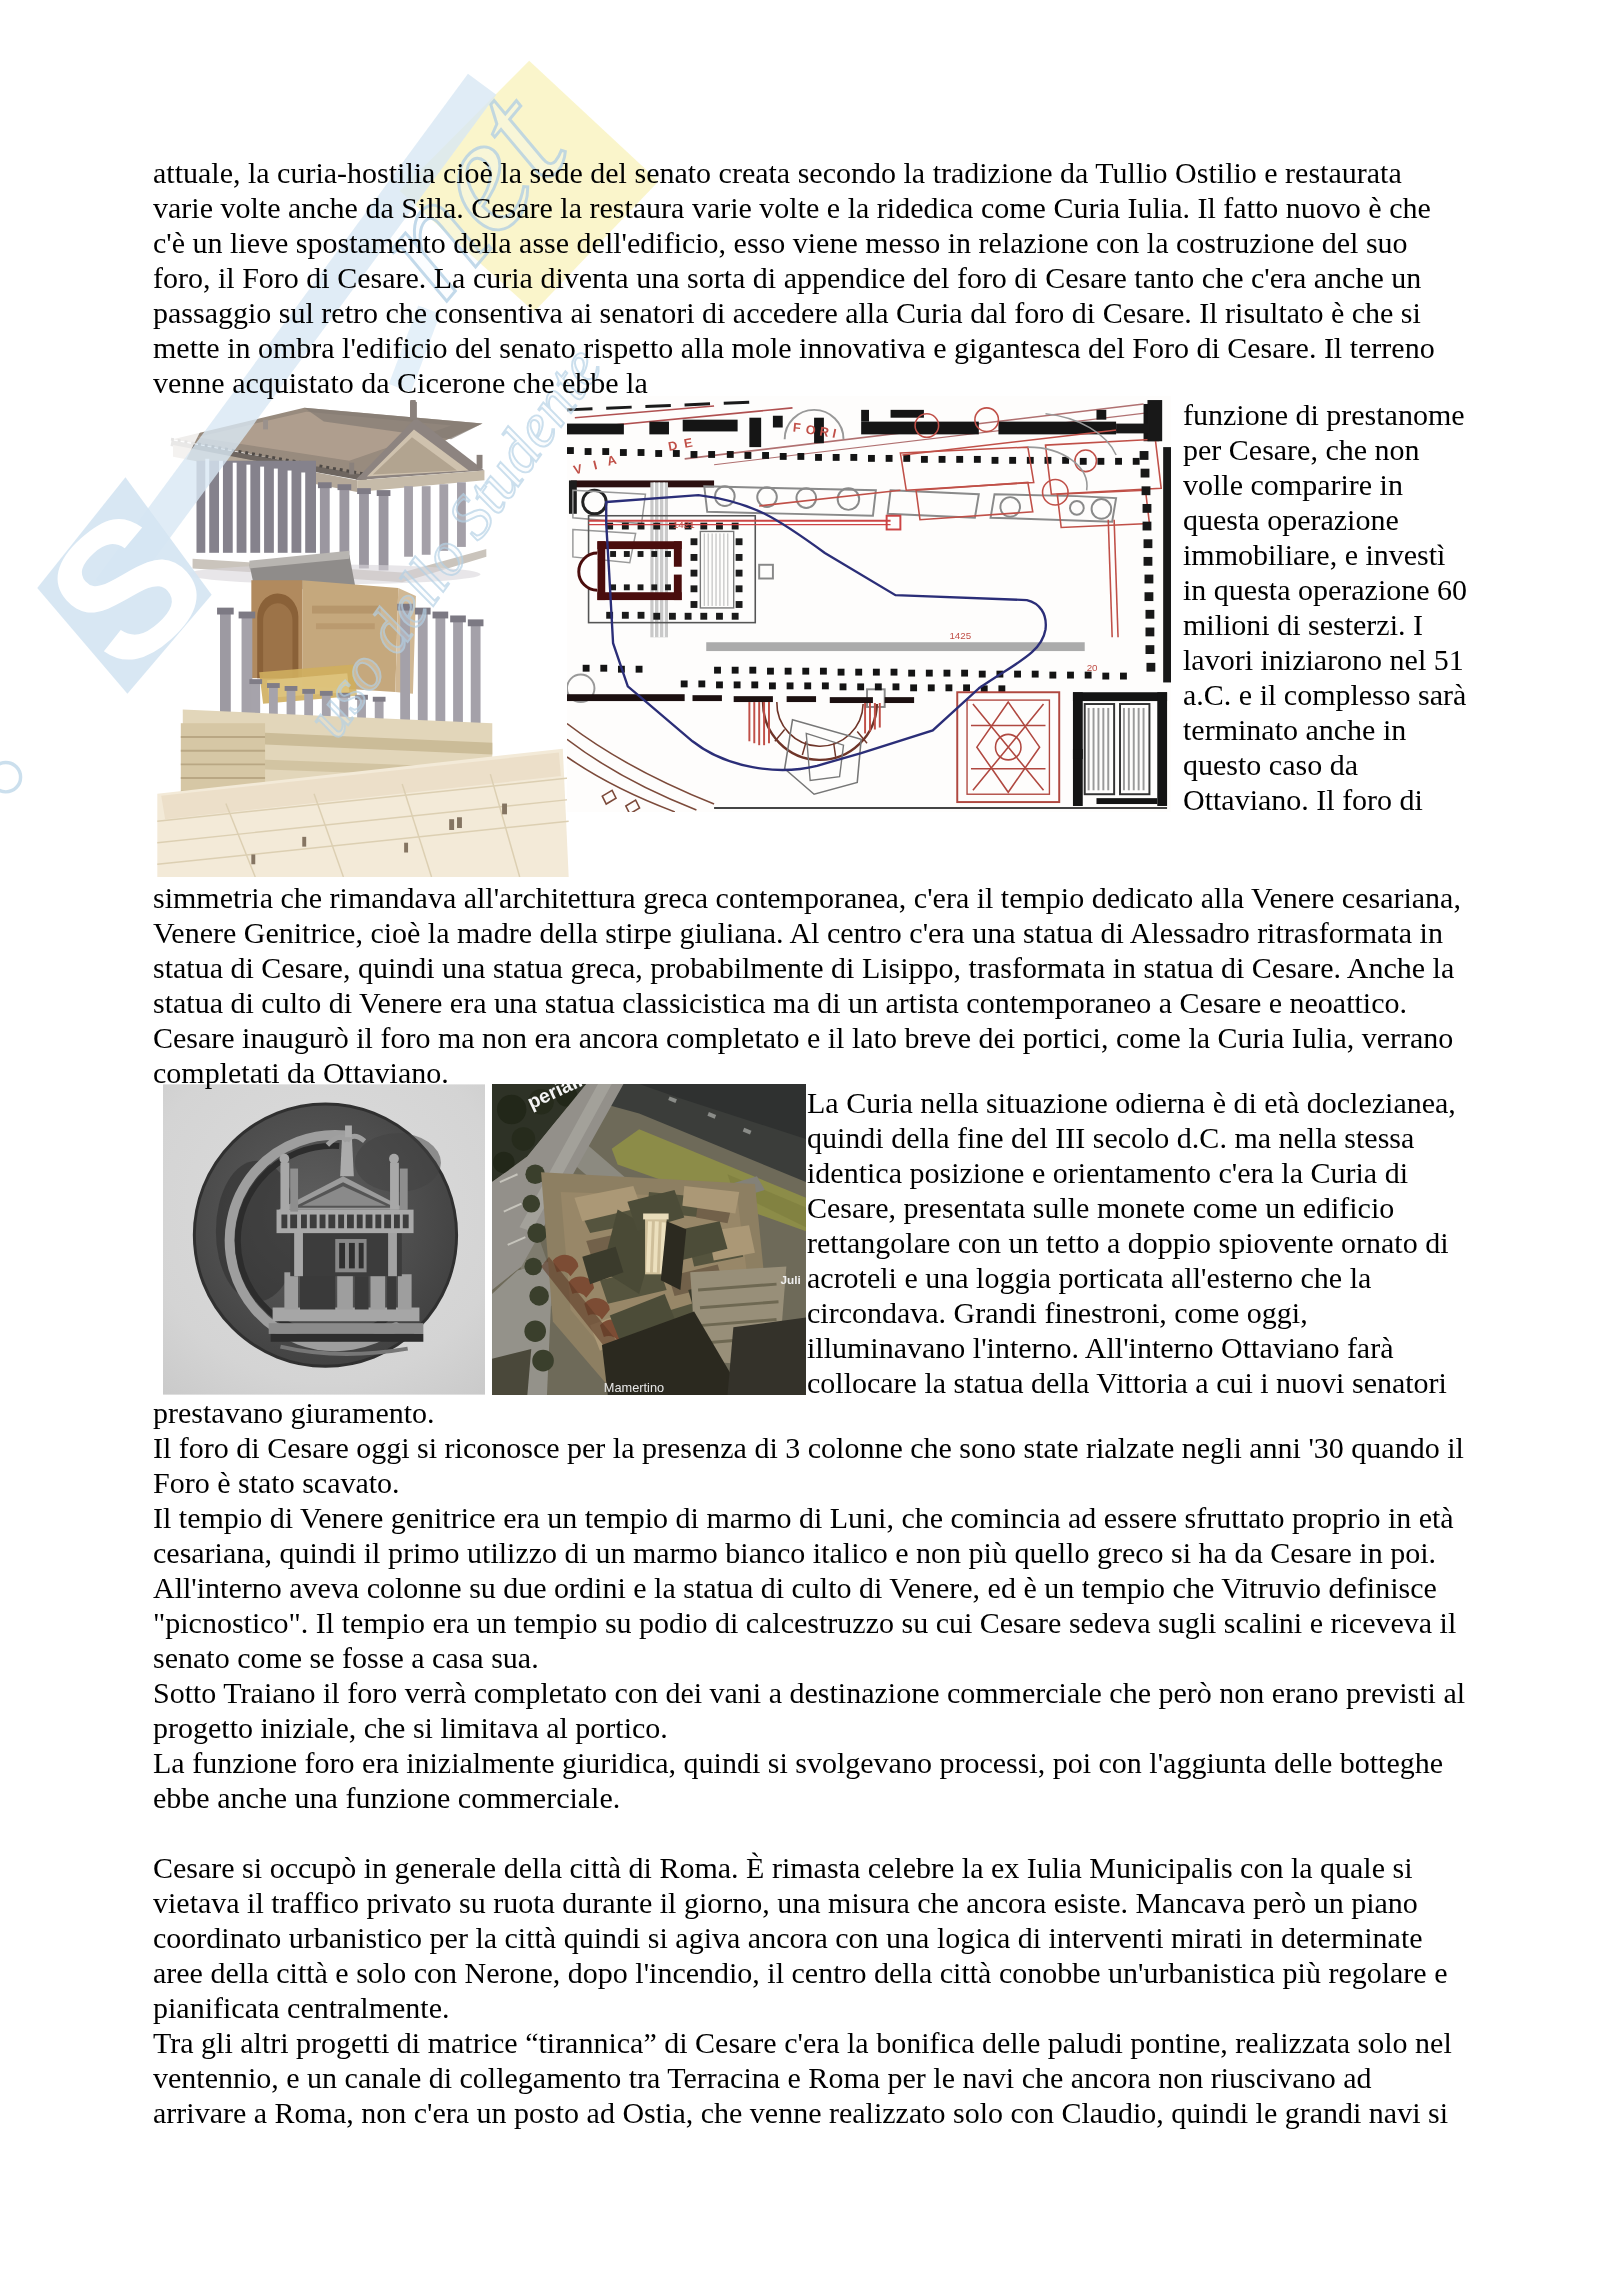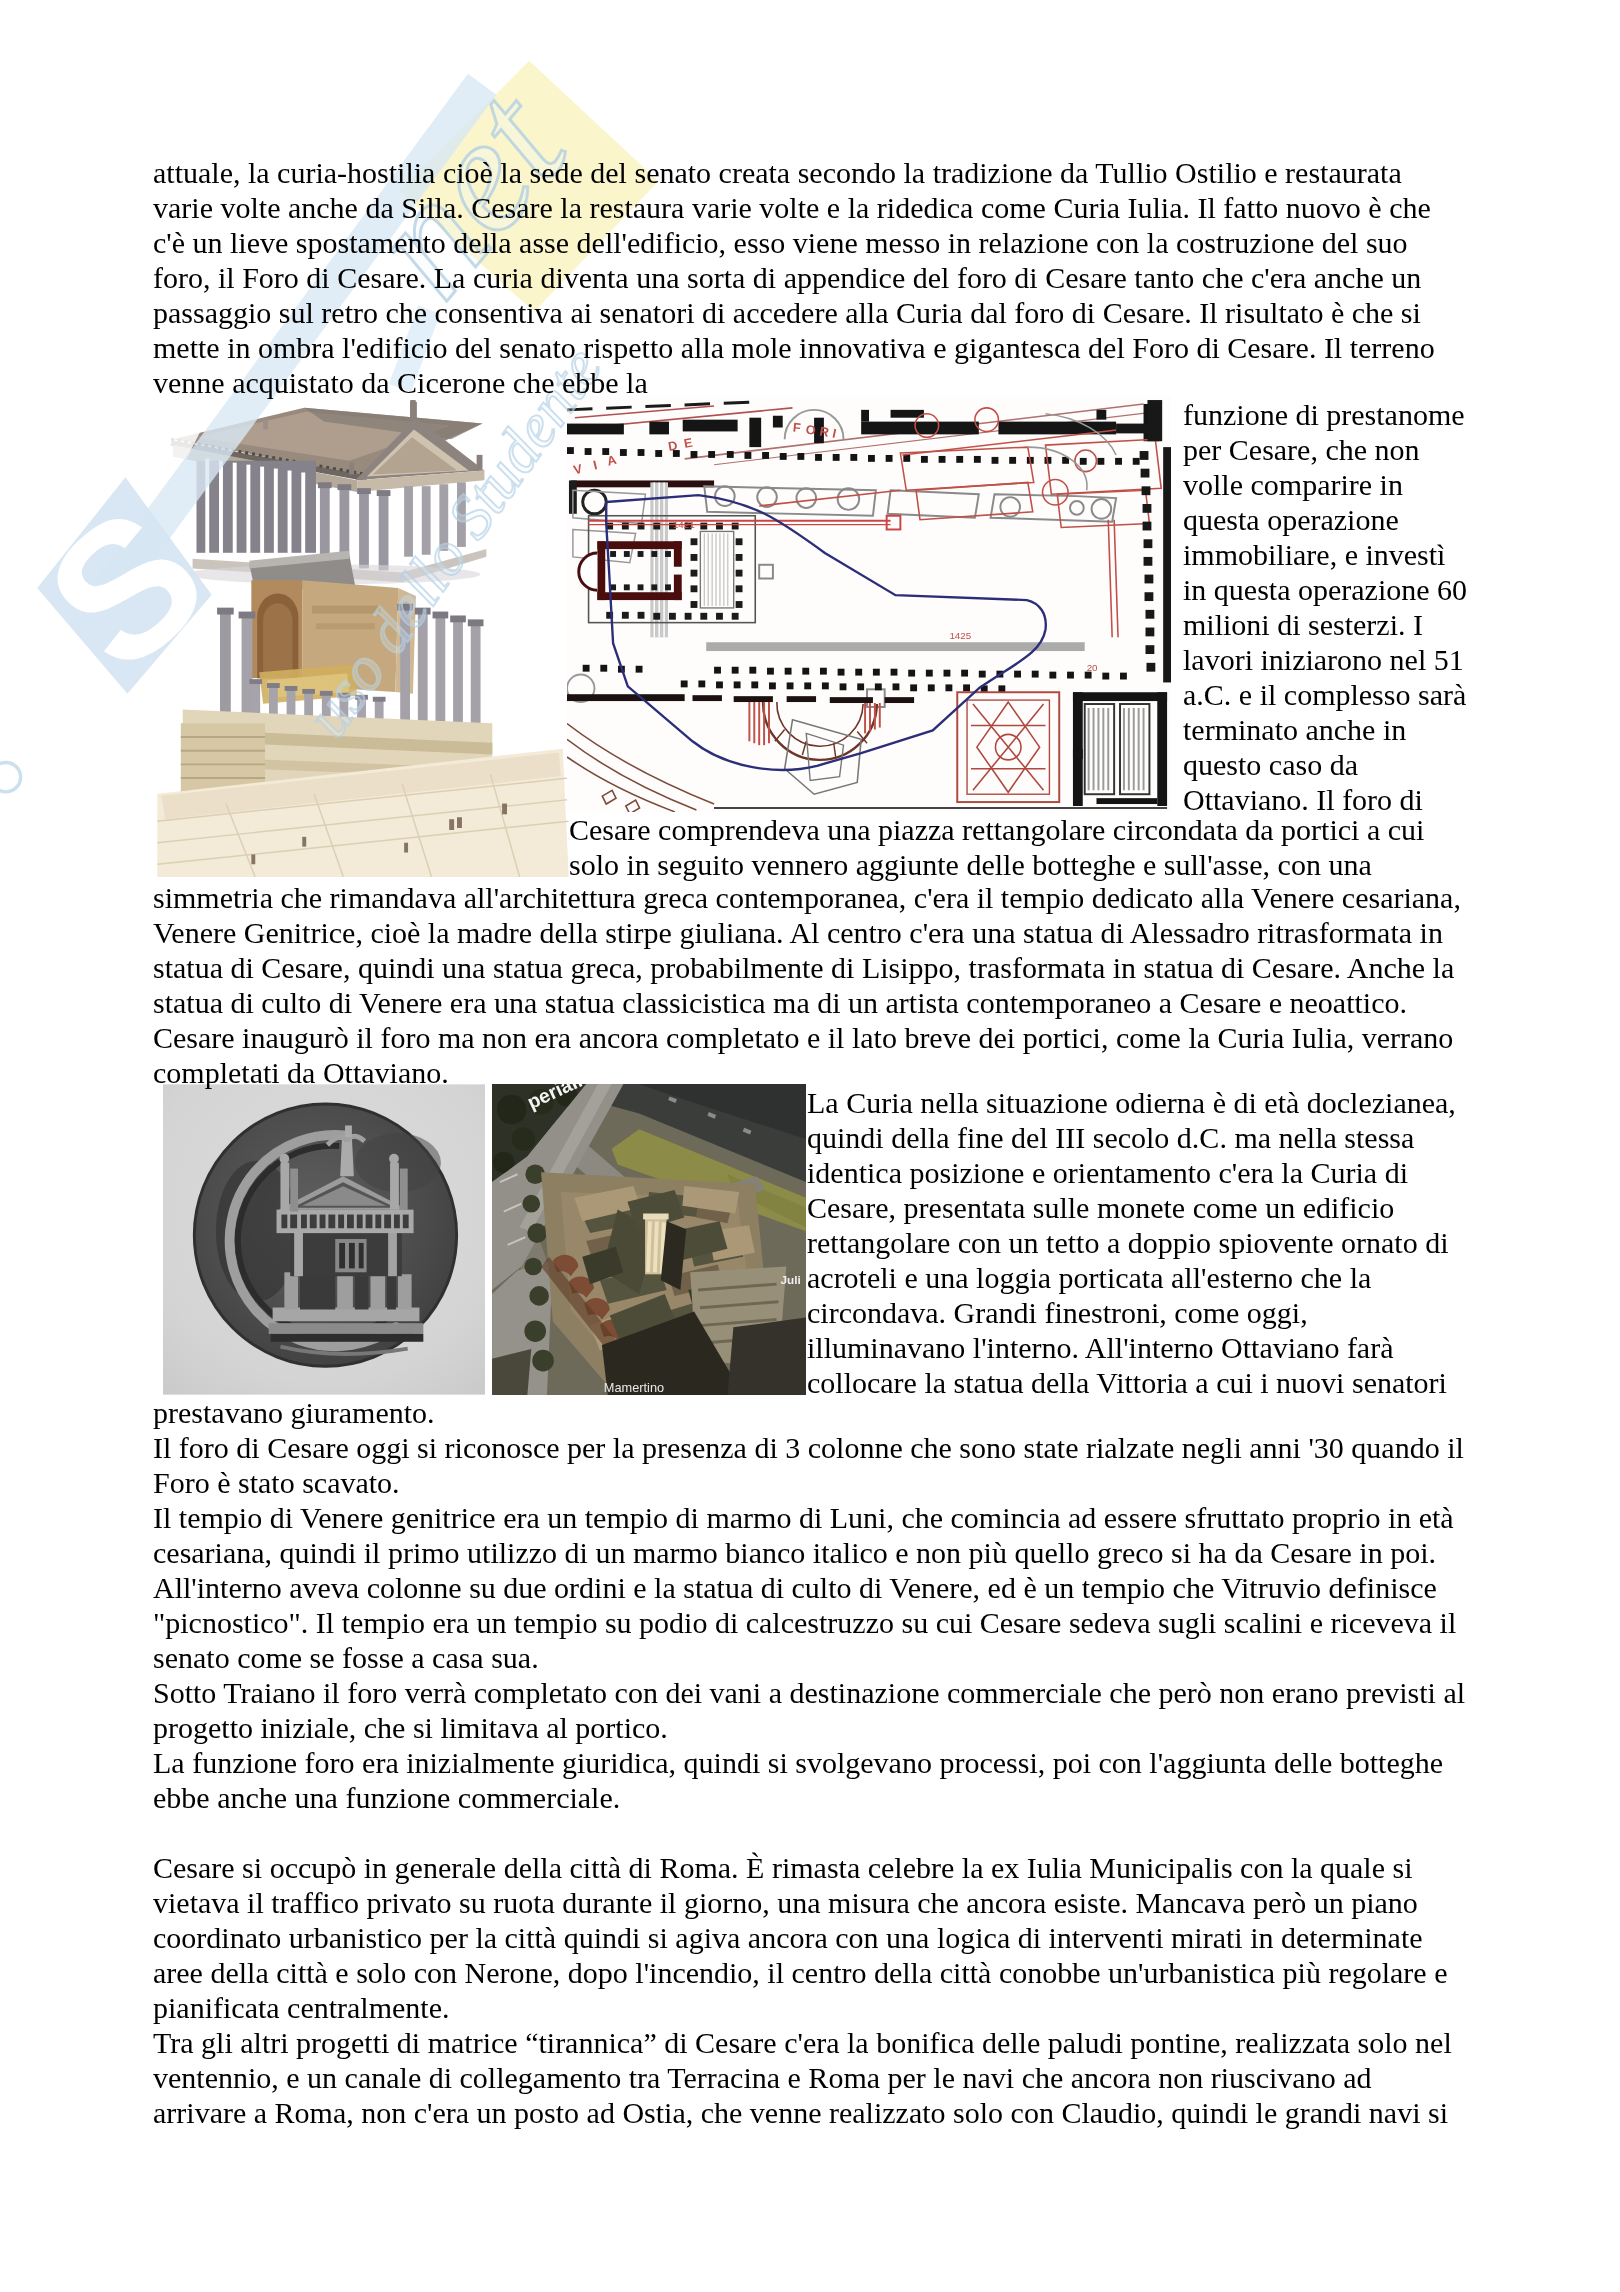--- a/index.html
+++ b/index.html
@@ -713,21 +713,20 @@
     <text x="0" y="0" transform="translate(344,756) rotate(-54.5)" font-family="Liberation Serif,serif" font-style="italic" font-size="64" fill="#f2f7fb" fill-opacity="0.30" stroke="#b6d2e6" stroke-width="2" opacity="0.7">uso dello Studente</text>
 
     <circle cx="6" cy="793" r="15" fill="none" stroke="#a9c9e1" stroke-width="3.5" opacity="0.6"></circle>
   </svg>
   </div>
 
   <div class="tb" style="left:153px;top:155px;">attuale, la curia-hostilia cioè la sede del senato creata secondo la tradizione da Tullio Ostilio e restaurata<br>varie volte anche da Silla. Cesare la restaura varie volte e la ridedica come Curia Iulia. Il fatto nuovo è che<br>c'è un lieve spostamento della asse dell'edificio, esso viene messo in relazione con la costruzione del suo<br>foro, il Foro di Cesare. La curia diventa una sorta di appendice del foro di Cesare tanto che c'era anche un<br>passaggio sul retro che consentiva ai senatori di accedere alla Curia dal foro di Cesare. Il risultato è che si<br>mette in ombra l'edificio del senato rispetto alla mole innovativa e gigantesca del Foro di Cesare. Il terreno<br>venne acquistato da Cicerone che ebbe la</div>
 
   <div class="tb" style="left:1183px;top:397px;">funzione di prestanome<br>per Cesare, che non<br>volle comparire in<br>questa operazione<br>immobiliare, e investì<br>in questa operazione 60<br>milioni di sesterzi. I<br>lavori iniziarono nel 51<br>a.C. e il complesso sarà<br>terminato anche in<br>questo caso da<br>Ottaviano. Il foro di</div>
 
-  <div class="tb" style="left:569px;top:812px;">Cesare comprendeva una piazza rettangolare circondata da portici a cui<br>solo in seguito vennero aggiunte delle botteghe e sull'asse, con una</div>
 
   <div class="tb" style="left:153px;top:880px;">simmetria che rimandava all'architettura greca contemporanea, c'era il tempio dedicato alla Venere cesariana,<br>Venere Genitrice, cioè la madre della stirpe giuliana. Al centro c'era una statua di Alessadro ritrasformata in<br>statua di Cesare, quindi una statua greca, probabilmente di Lisippo, trasformata in statua di Cesare. Anche la<br>statua di culto di Venere era una statua classicistica ma di un artista contemporaneo a Cesare e neoattico.<br>Cesare inaugurò il foro ma non era ancora completato e il lato breve dei portici, come la Curia Iulia, verrano<br>completati da Ottaviano.</div>
 
   <div class="tb" style="left:807px;top:1085px;">La Curia nella situazione odierna è di età doclezianea,<br>quindi della fine del III secolo d.C. ma nella stessa<br>identica posizione e orientamento c'era la Curia di<br>Cesare, presentata sulle monete come un edificio<br>rettangolare con un tetto a doppio spiovente ornato di<br>acroteli e una loggia porticata all'esterno che la<br>circondava. Grandi finestroni, come oggi,<br>illuminavano l'interno. All'interno Ottaviano farà<br>collocare la statua della Vittoria a cui i nuovi senatori</div>
 
   <div class="tb" style="left:153px;top:1395px;">prestavano giuramento.<br>Il foro di Cesare oggi si riconosce per la presenza di 3 colonne che sono state rialzate negli anni '30 quando il<br>Foro è stato scavato.<br>Il tempio di Venere genitrice era un tempio di marmo di Luni, che comincia ad essere sfruttato proprio in età<br>cesariana, quindi il primo utilizzo di un marmo bianco italico e non più quello greco si ha da Cesare in poi.<br>All'interno aveva colonne su due ordini e la statua di culto di Venere, ed è un tempio che Vitruvio definisce<br>"picnostico". Il tempio era un tempio su podio di calcestruzzo su cui Cesare sedeva sugli scalini e riceveva il<br>senato come se fosse a casa sua.<br>Sotto Traiano il foro verrà completato con dei vani a destinazione commerciale che però non erano previsti al<br>progetto iniziale, che si limitava al portico.<br>La funzione foro era inizialmente giuridica, quindi si svolgevano processi, poi con l'aggiunta delle botteghe<br>ebbe anche una funzione commerciale.<br>&nbsp;<br>Cesare si occupò in generale della città di Roma. È rimasta celebre la ex Iulia Municipalis con la quale si<br>vietava il traffico privato su ruota durante il giorno, una misura che ancora esiste. Mancava però un piano<br>coordinato urbanistico per la città quindi si agiva ancora con una logica di interventi mirati in determinate<br>aree della città e solo con Nerone, dopo l'incendio, il centro della città conobbe un'urbanistica più regolare e<br>pianificata centralmente.<br>Tra gli altri progetti di matrice “tirannica” di Cesare c'era la bonifica delle paludi pontine, realizzata solo nel<br>ventennio, e un canale di collegamento tra Terracina e Roma per le navi che ancora non riuscivano ad<br>arrivare a Roma, non c'era un posto ad Ostia, che venne realizzato solo con Claudio, quindi le grandi navi si</div>
 
 </div>
 
 

